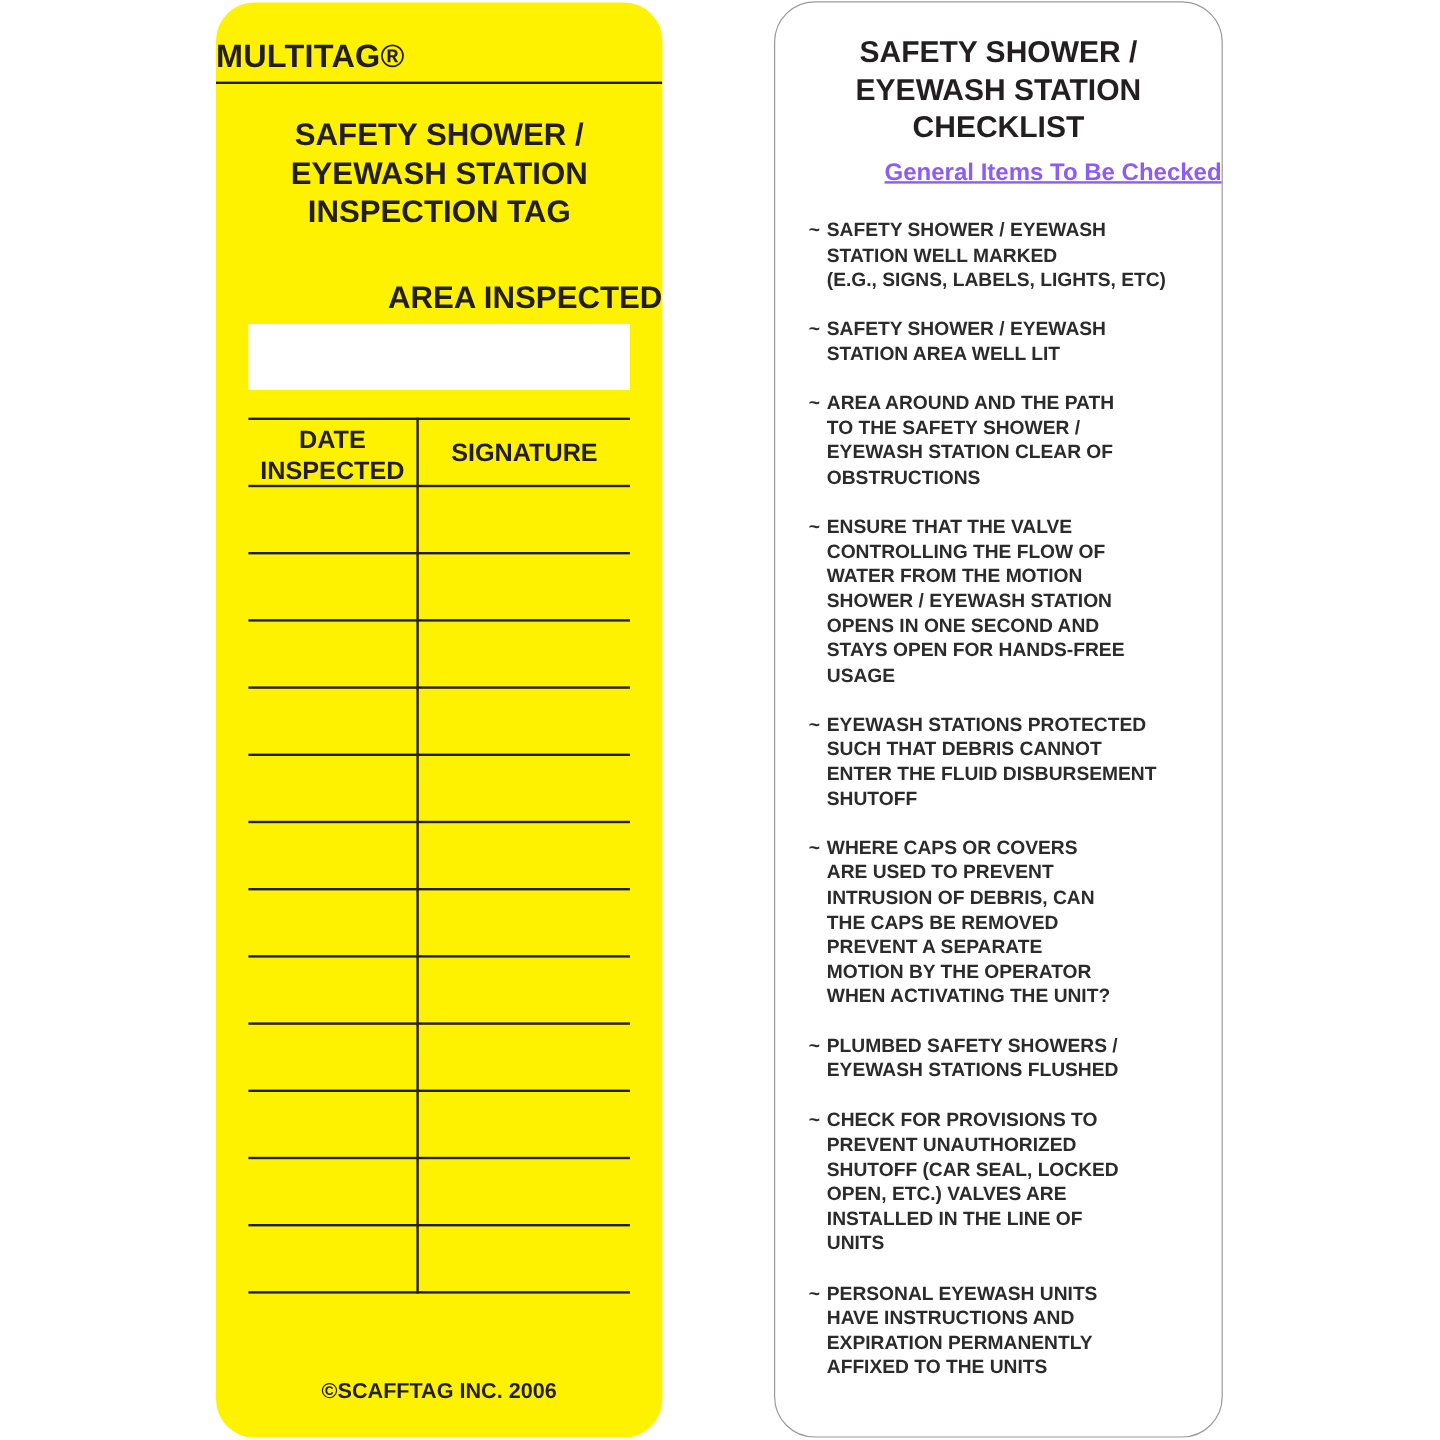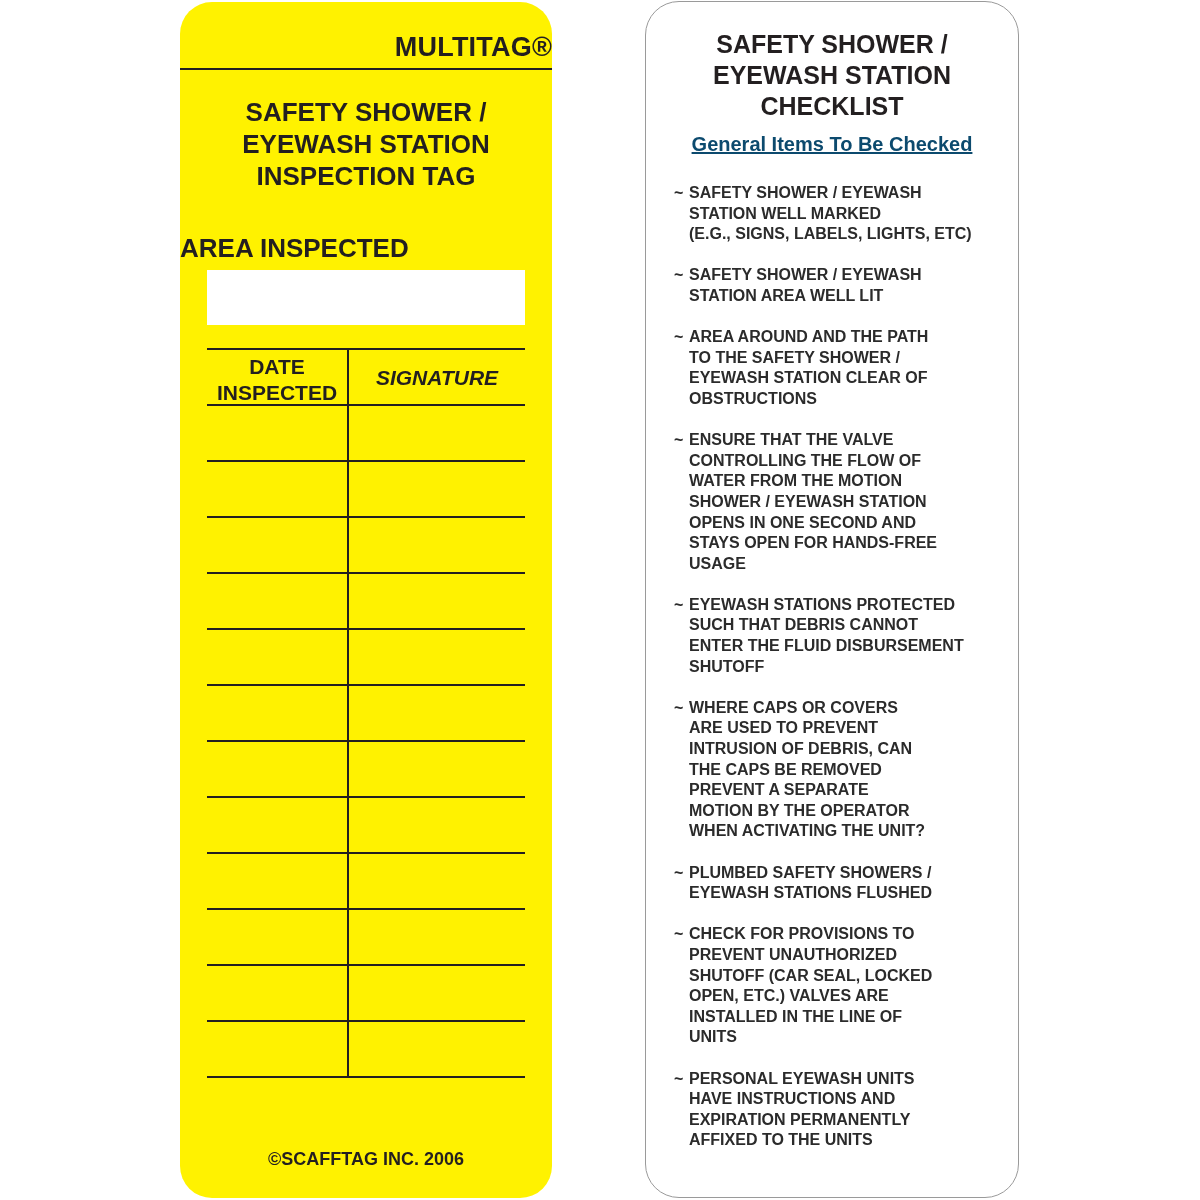--- a/index.html
+++ b/index.html
@@ -5,69 +5,69 @@
     html, body { margin:0; padding:0; background:#ffffff; }
     body { width:1200px; height:1200px; position:relative; overflow:hidden;
            font-family:"Liberation Sans", "DejaVu Sans", sans-serif; color:#231f20; }
 
     
     .tag {
       position:absolute; left:180px; top:2px; width:372px; height:1196px;
       background:#fff200; border-radius:32px; overflow:hidden;
     }
     .tag .brand {
-      position:absolute; left:0; right:0; top:30px; text-align:right;
+      position:absolute; left:0; right:0; top:30px; text-align:left;
       font-weight:bold; font-size:27px; letter-spacing:0.2px; color:#231f20;
     }
     .tag .brand-rule {
       position:absolute; left:0; right:0; top:66px; height:2px; background:#231f20;
     }
     .tag .title {
       position:absolute; left:0; right:0; top:94px; text-align:center;
       font-weight:bold; font-size:26px; line-height:32px; color:#231f20;
     }
     .tag .area-label {
-      position:absolute; left:0; right:0; top:231px; text-align:left;
+      position:absolute; left:0; right:0; top:231px; text-align:right;
       font-weight:bold; font-size:26px; color:#231f20;
     }
     .tag .area-box {
       position:absolute; left:27px; top:268px; width:318px; height:55px; background:#ffffff;
     }
     .tag .grid {
       position:absolute; left:27px; top:346px; width:318px; height:650px;
     }
     .grid .hline { position:absolute; left:0; width:318px; height:2px; background:#231f20; }
     .grid .vline { position:absolute; left:140px; top:0; width:2px; height:730px; background:#231f20; }
     .grid .hdr-date {
       position:absolute; left:0; width:140px; top:6px; text-align:center;
       font-weight:bold; font-size:21px; line-height:26px;
     }
     .grid .hdr-sig {
       position:absolute; left:142px; width:176px; top:18px; text-align:center;
-      font-weight:bold; font-size:21px;font-style:italic;
+      font-weight:bold; font-size:21px;
     }
     .grid .cell { position:absolute; height:54px; }
     .tag .footer {
       position:absolute; left:0; right:0; top:1099px; text-align:center;
       font-weight:bold; font-size:18px; line-height:23.5px; color:#231f20;
       white-space:pre;
     }
 
     
     .check {
       position:absolute; left:645px; top:1px; width:372px; height:1195px;
       background:#ffffff; border:1.5px solid #9a9a9a; border-radius:34px;
     }
     .check .title {
       position:absolute; left:0; right:0; top:27px; text-align:center;
       font-weight:bold; font-size:25px; line-height:31px; color:#231f20;
     }
     .check .subtitle {
-      position:absolute; left:0; right:0; top:131px; text-align:center;
-      font-weight:bold; font-size:20px; text-decoration:underline; color:#0c4a6e;
+      position:absolute; left:0; right:0; top:131px; text-align:right;
+      font-weight:bold; font-size:20px; text-decoration:underline; color:#8b5cf6;
     }
     .check .items {
       position:absolute; left:28px; top:181px; width:340px;
     }
     .check .item {
       position:relative; padding-left:15px; font-weight:bold; font-size:16px;
       line-height:20.6px; color:#2b2b2b; margin-bottom:20.6px;
     }
     .check .item .tilde { position:absolute; left:0; top:0; }
     .check .item .line { display:block; white-space:nowrap; }

